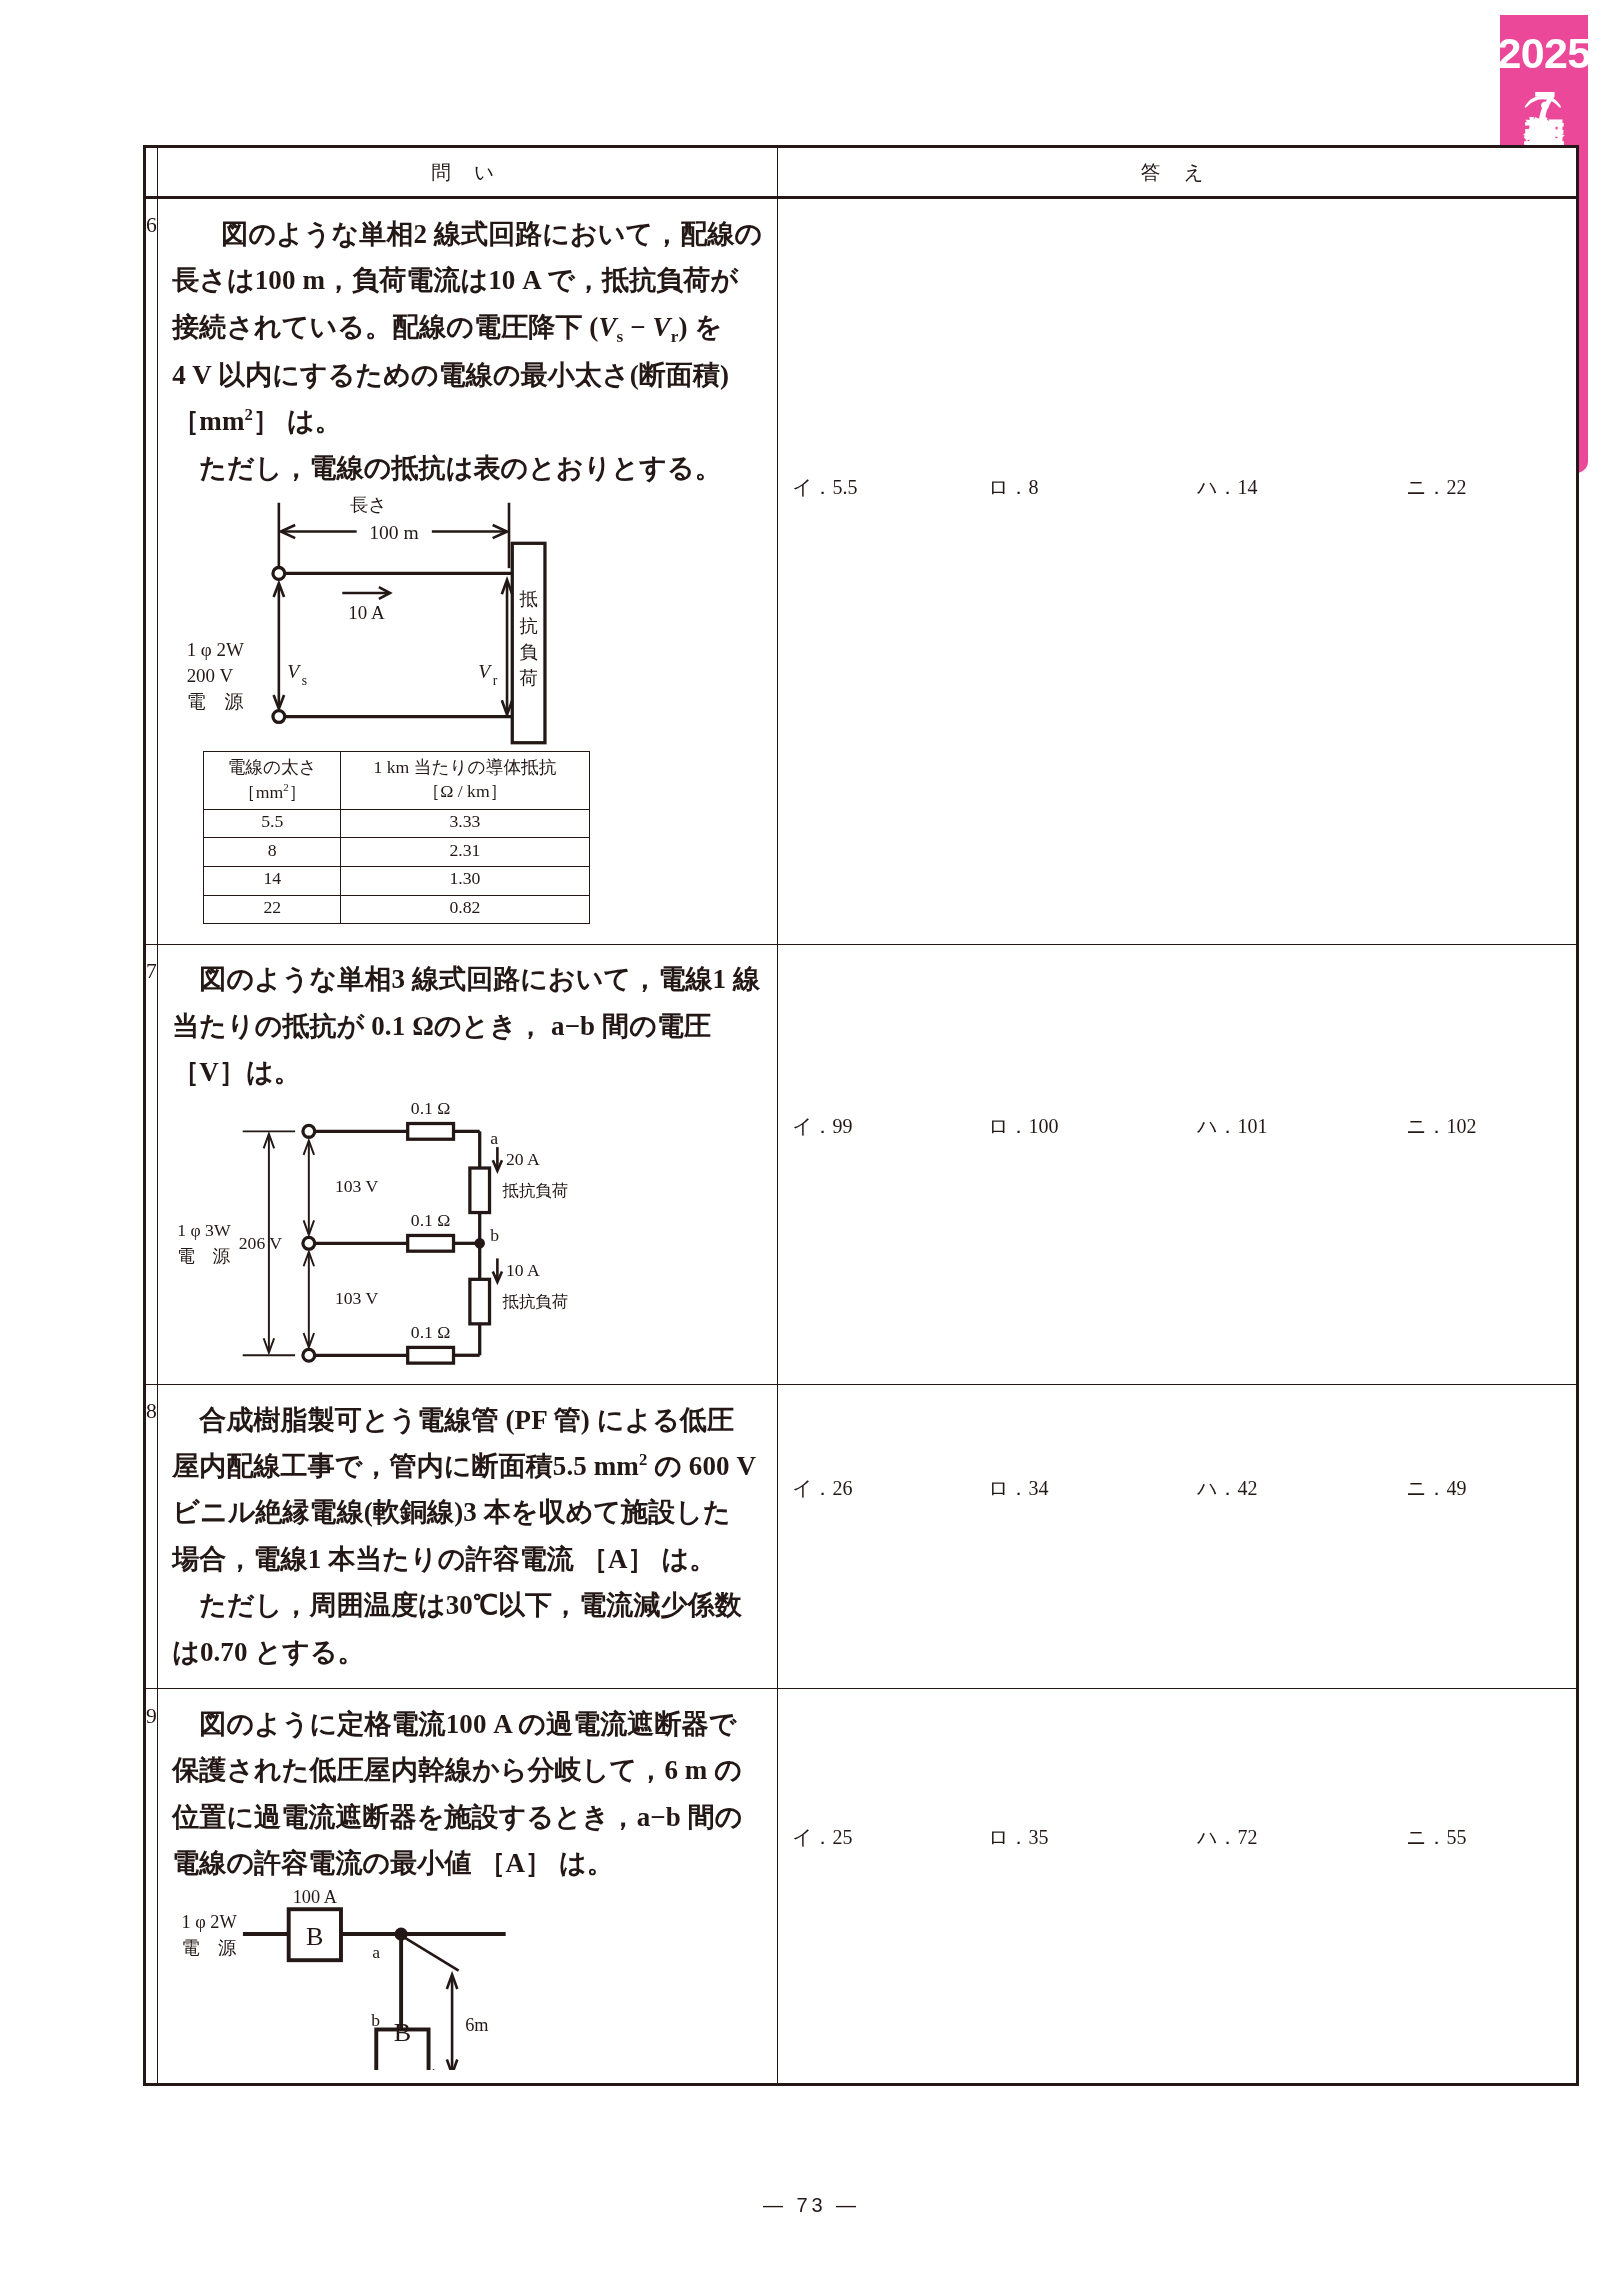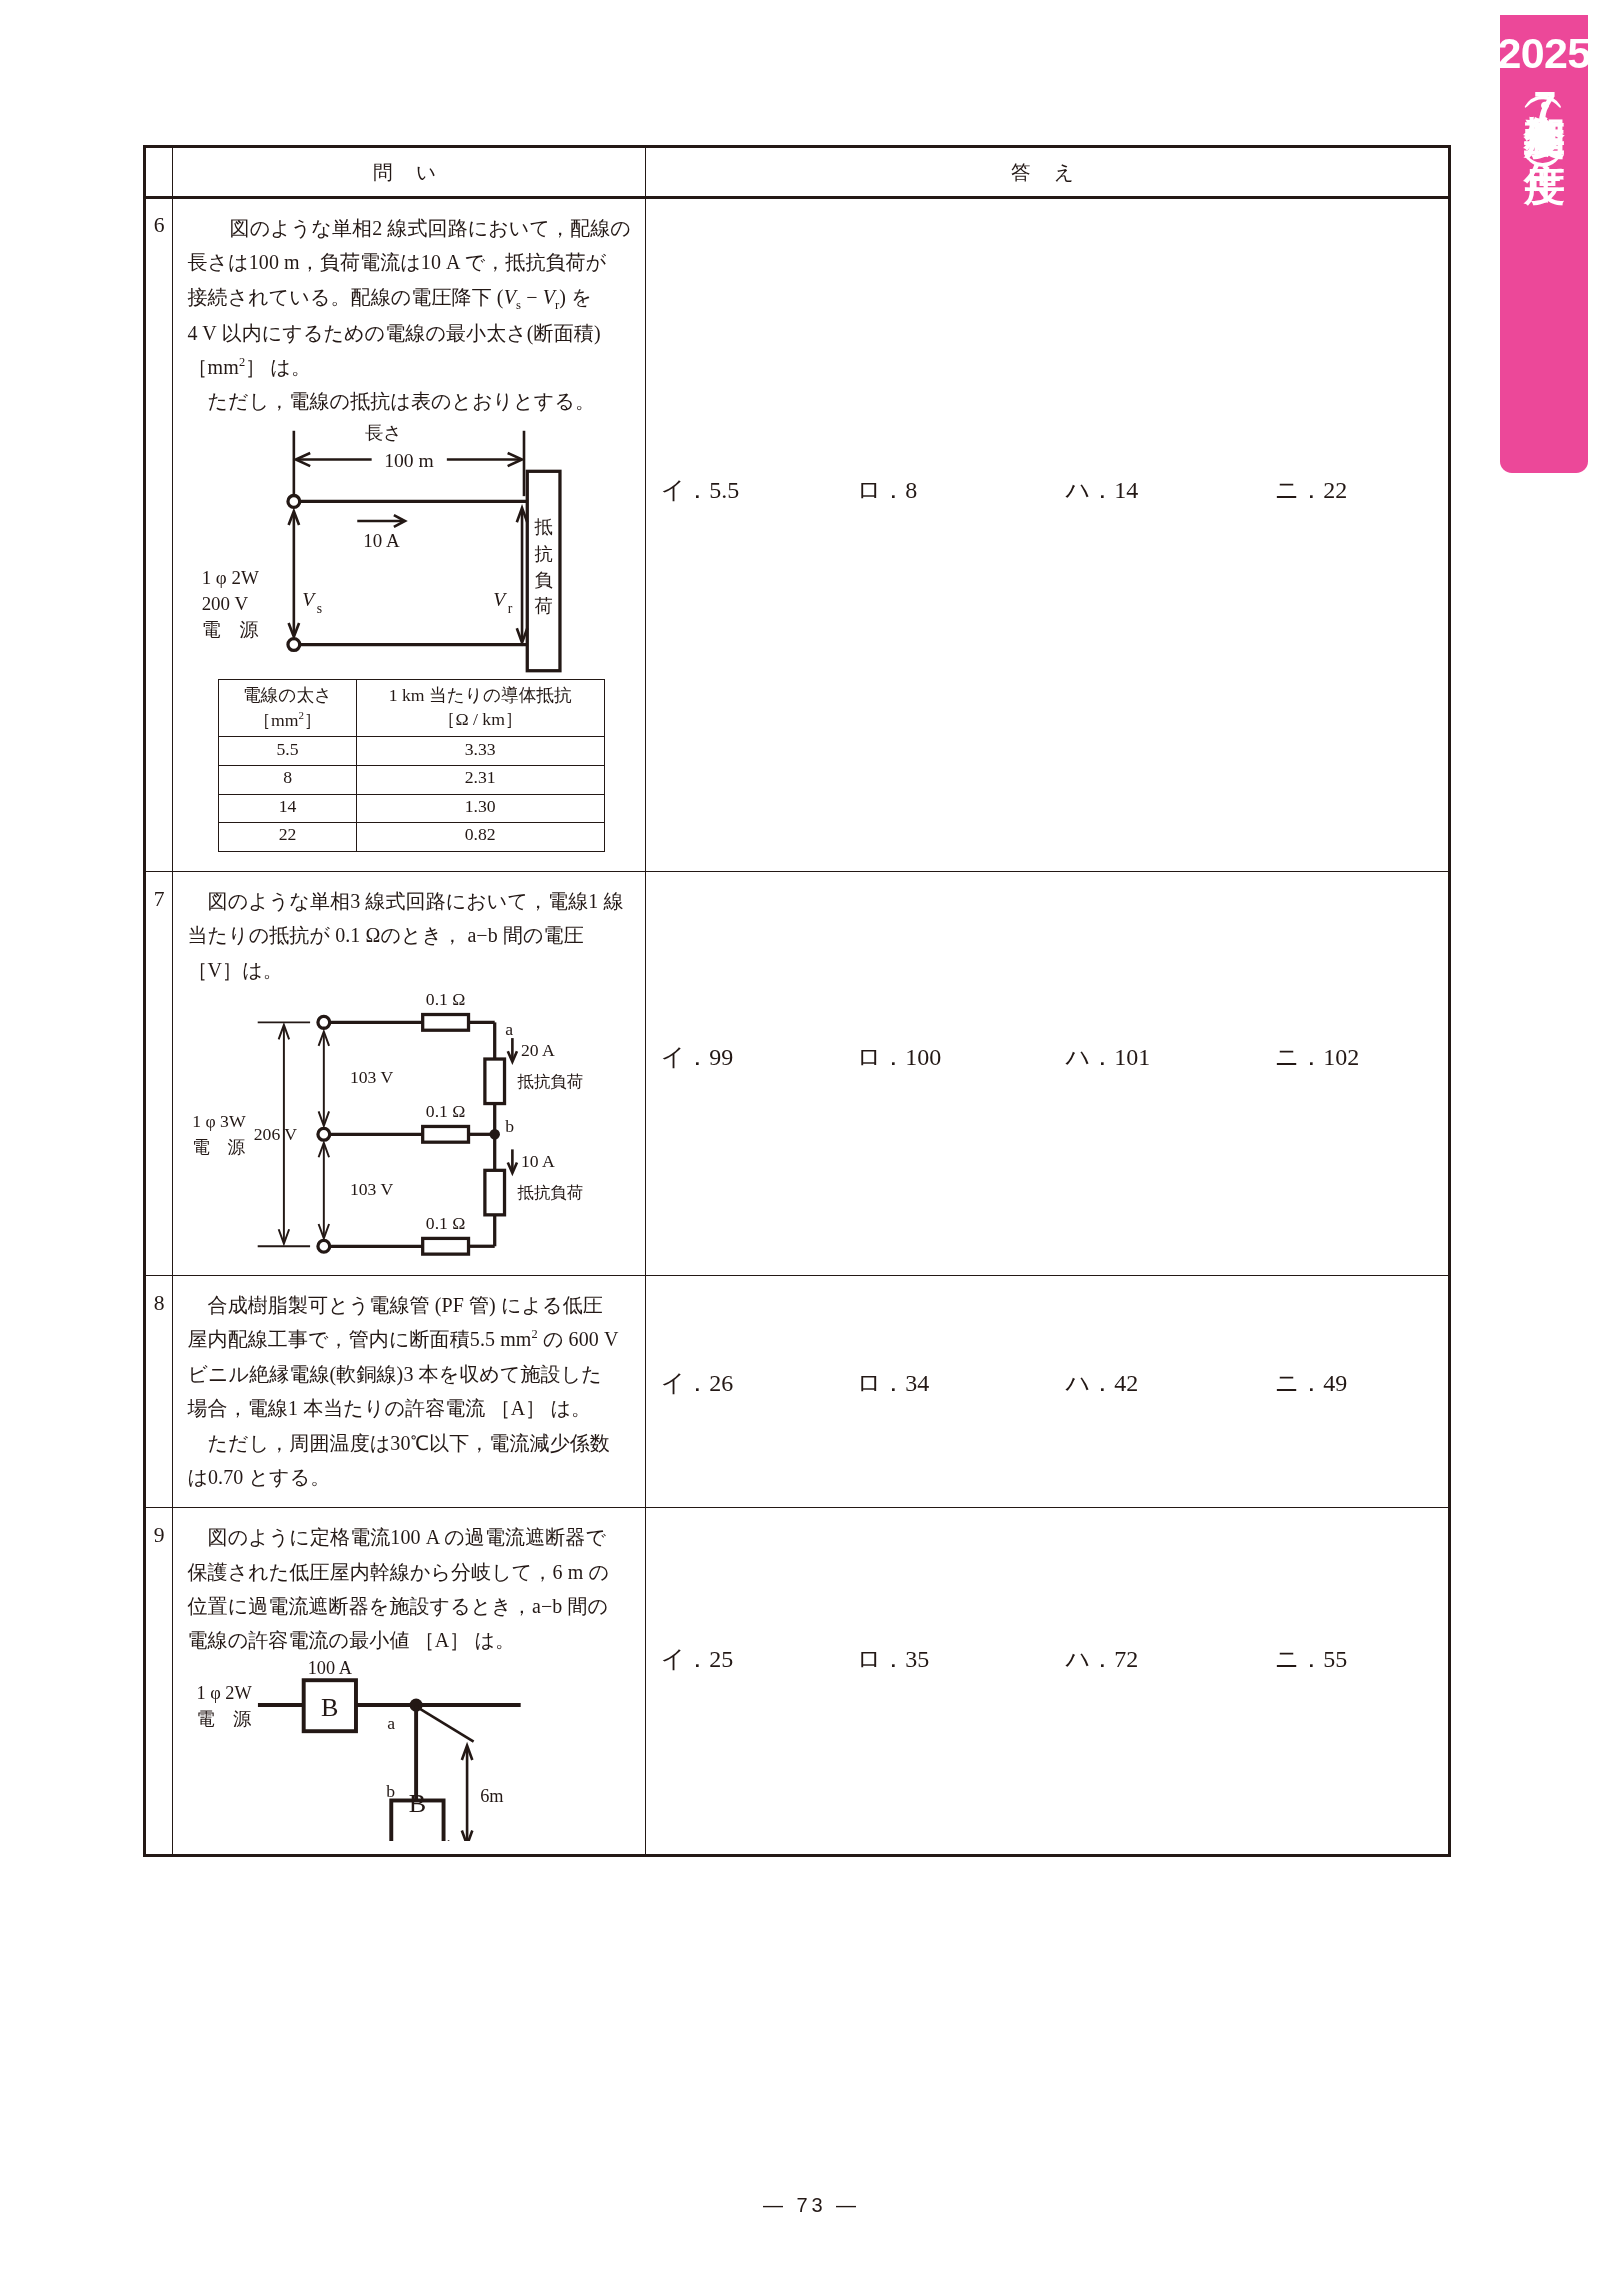--- a/index.html
+++ b/index.html
@@ -48,32 +48,33 @@
     border-bottom:3.3px solid #231815;}
   .hdr-label{font-size:19.6px;letter-spacing:9.2px;}
   .c-num{width:41px;text-align:center;}
   .c-q{width:458px;}
   .c-a{width:805px;}
 
   .qnum{font-size:21.6px;padding-top:14.4px;}
 
   .qbody{padding:11.8px 14.4px 13px 14.4px;position:relative;}
   .qline{
-    font-size:20px;line-height:1.72;
+    font-size:27px;line-height:1.72;
     letter-spacing:0.1px;
     white-space:nowrap;
+    font-weight:bold;
   }
   .indent{padding-left:22px;}
   sup{font-size:0.62em;vertical-align:super;}
   .ital{font-style:italic;}
   .sub{font-size:0.64em;vertical-align:sub;}
 
   
   .answers{display:flex;padding-top:6.5px;}
-  .ans{font-size:24px;white-space:nowrap;}
+  .ans{font-size:20px;white-space:nowrap;}
   .a0{width:196px;padding-left:14.4px;}
   .a1{width:209px;}
   .a2{width:209px;}
   .a3{width:170px;}
 
   
   .rtbl{border-collapse:collapse;margin:5.2px 0 6.5px 31px;}
   .rtbl td,.rtbl th{
     border:1.3px solid #231815;font-weight:normal;
     font-size:17.7px;text-align:center;padding:1.3px 6.5px;

